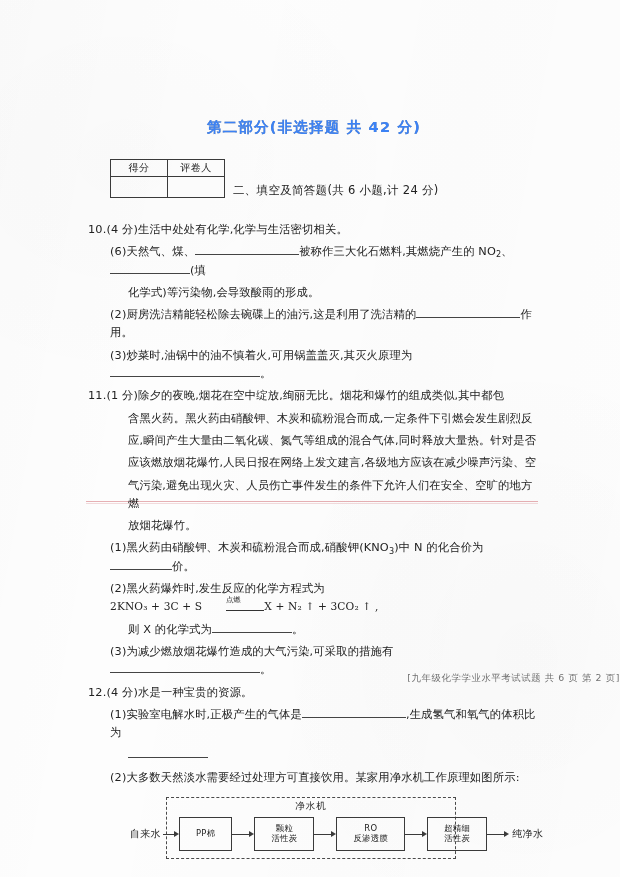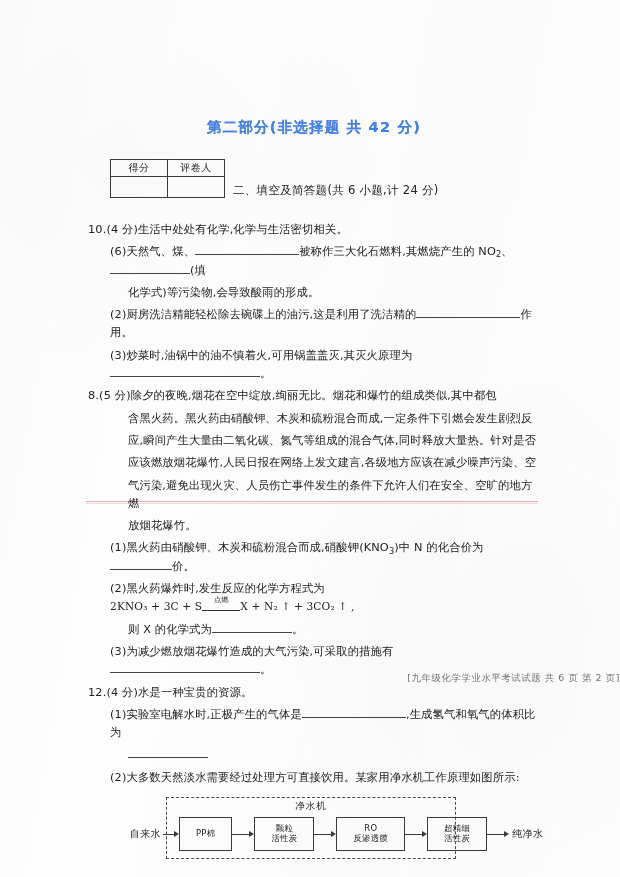--- a/index.html
+++ b/index.html
@@ -126,20 +126,21 @@
     white-space: nowrap;
     font-family: "DejaVu Serif", "Liberation Serif", serif;
     font-size: 10.6px;
   }
   .rxn-arrow {
     display: inline-block;
     position: relative;
     width: 38px;
     text-align: center;
     vertical-align: middle;
+    padding-left: 24px;
   }
   .rxn-arrow .cond {
     position: absolute;
     left: 0; right: 0;
     top: -10px;
     font-size: 7.4px;
     font-family: "DejaVu Sans", sans-serif;
     letter-spacing: 0;
     color: #262626;
   }
@@ -292,21 +293,21 @@
     <div class="question q-cont">化学式)等污染物,会导致酸雨的形成。</div>
 
     <div class="question q-sub">
       <span>(2)厨房洗洁精能轻松除去碗碟上的油污,这是利用了洗洁精的</span><span class="blank b-xl"></span><span>作用。</span>
     </div>
 
     <div class="question q-sub">
       <span>(3)炒菜时,油锅中的油不慎着火,可用锅盖盖灭,其灭火原理为</span><span class="blank b-xxl"></span><span>。</span>
     </div>
 
-    <div class="question q-stem">8.(5 分)除夕的夜晚,烟花在空中绽放,绚丽无比。烟花和爆竹的组成类似,其中都包</div>
+    <div class="question q-stem">11.(1 分)除夕的夜晚,烟花在空中绽放,绚丽无比。烟花和爆竹的组成类似,其中都包</div>
     <div class="question q-cont">含黑火药。黑火药由硝酸钾、木炭和硫粉混合而成,一定条件下引燃会发生剧烈反</div>
     <div class="question q-cont">应,瞬间产生大量由二氧化碳、氮气等组成的混合气体,同时释放大量热。针对是否</div>
     <div class="question q-cont">应该燃放烟花爆竹,人民日报在网络上发文建言,各级地方应该在减少噪声污染、空</div>
     <div class="question q-cont">气污染,避免出现火灾、人员伤亡事件发生的条件下允许人们在安全、空旷的地方燃</div>
     <div class="question q-cont">放烟花爆竹。</div>
 
     <div class="question q-sub">
       <span>(1)黑火药由硝酸钾、木炭和硫粉混合而成,硝酸钾(KNO</span><sub>3</sub><span>)中 N 的化合价为</span><span class="blank b-md"></span><span>价。</span>
     </div>
 

